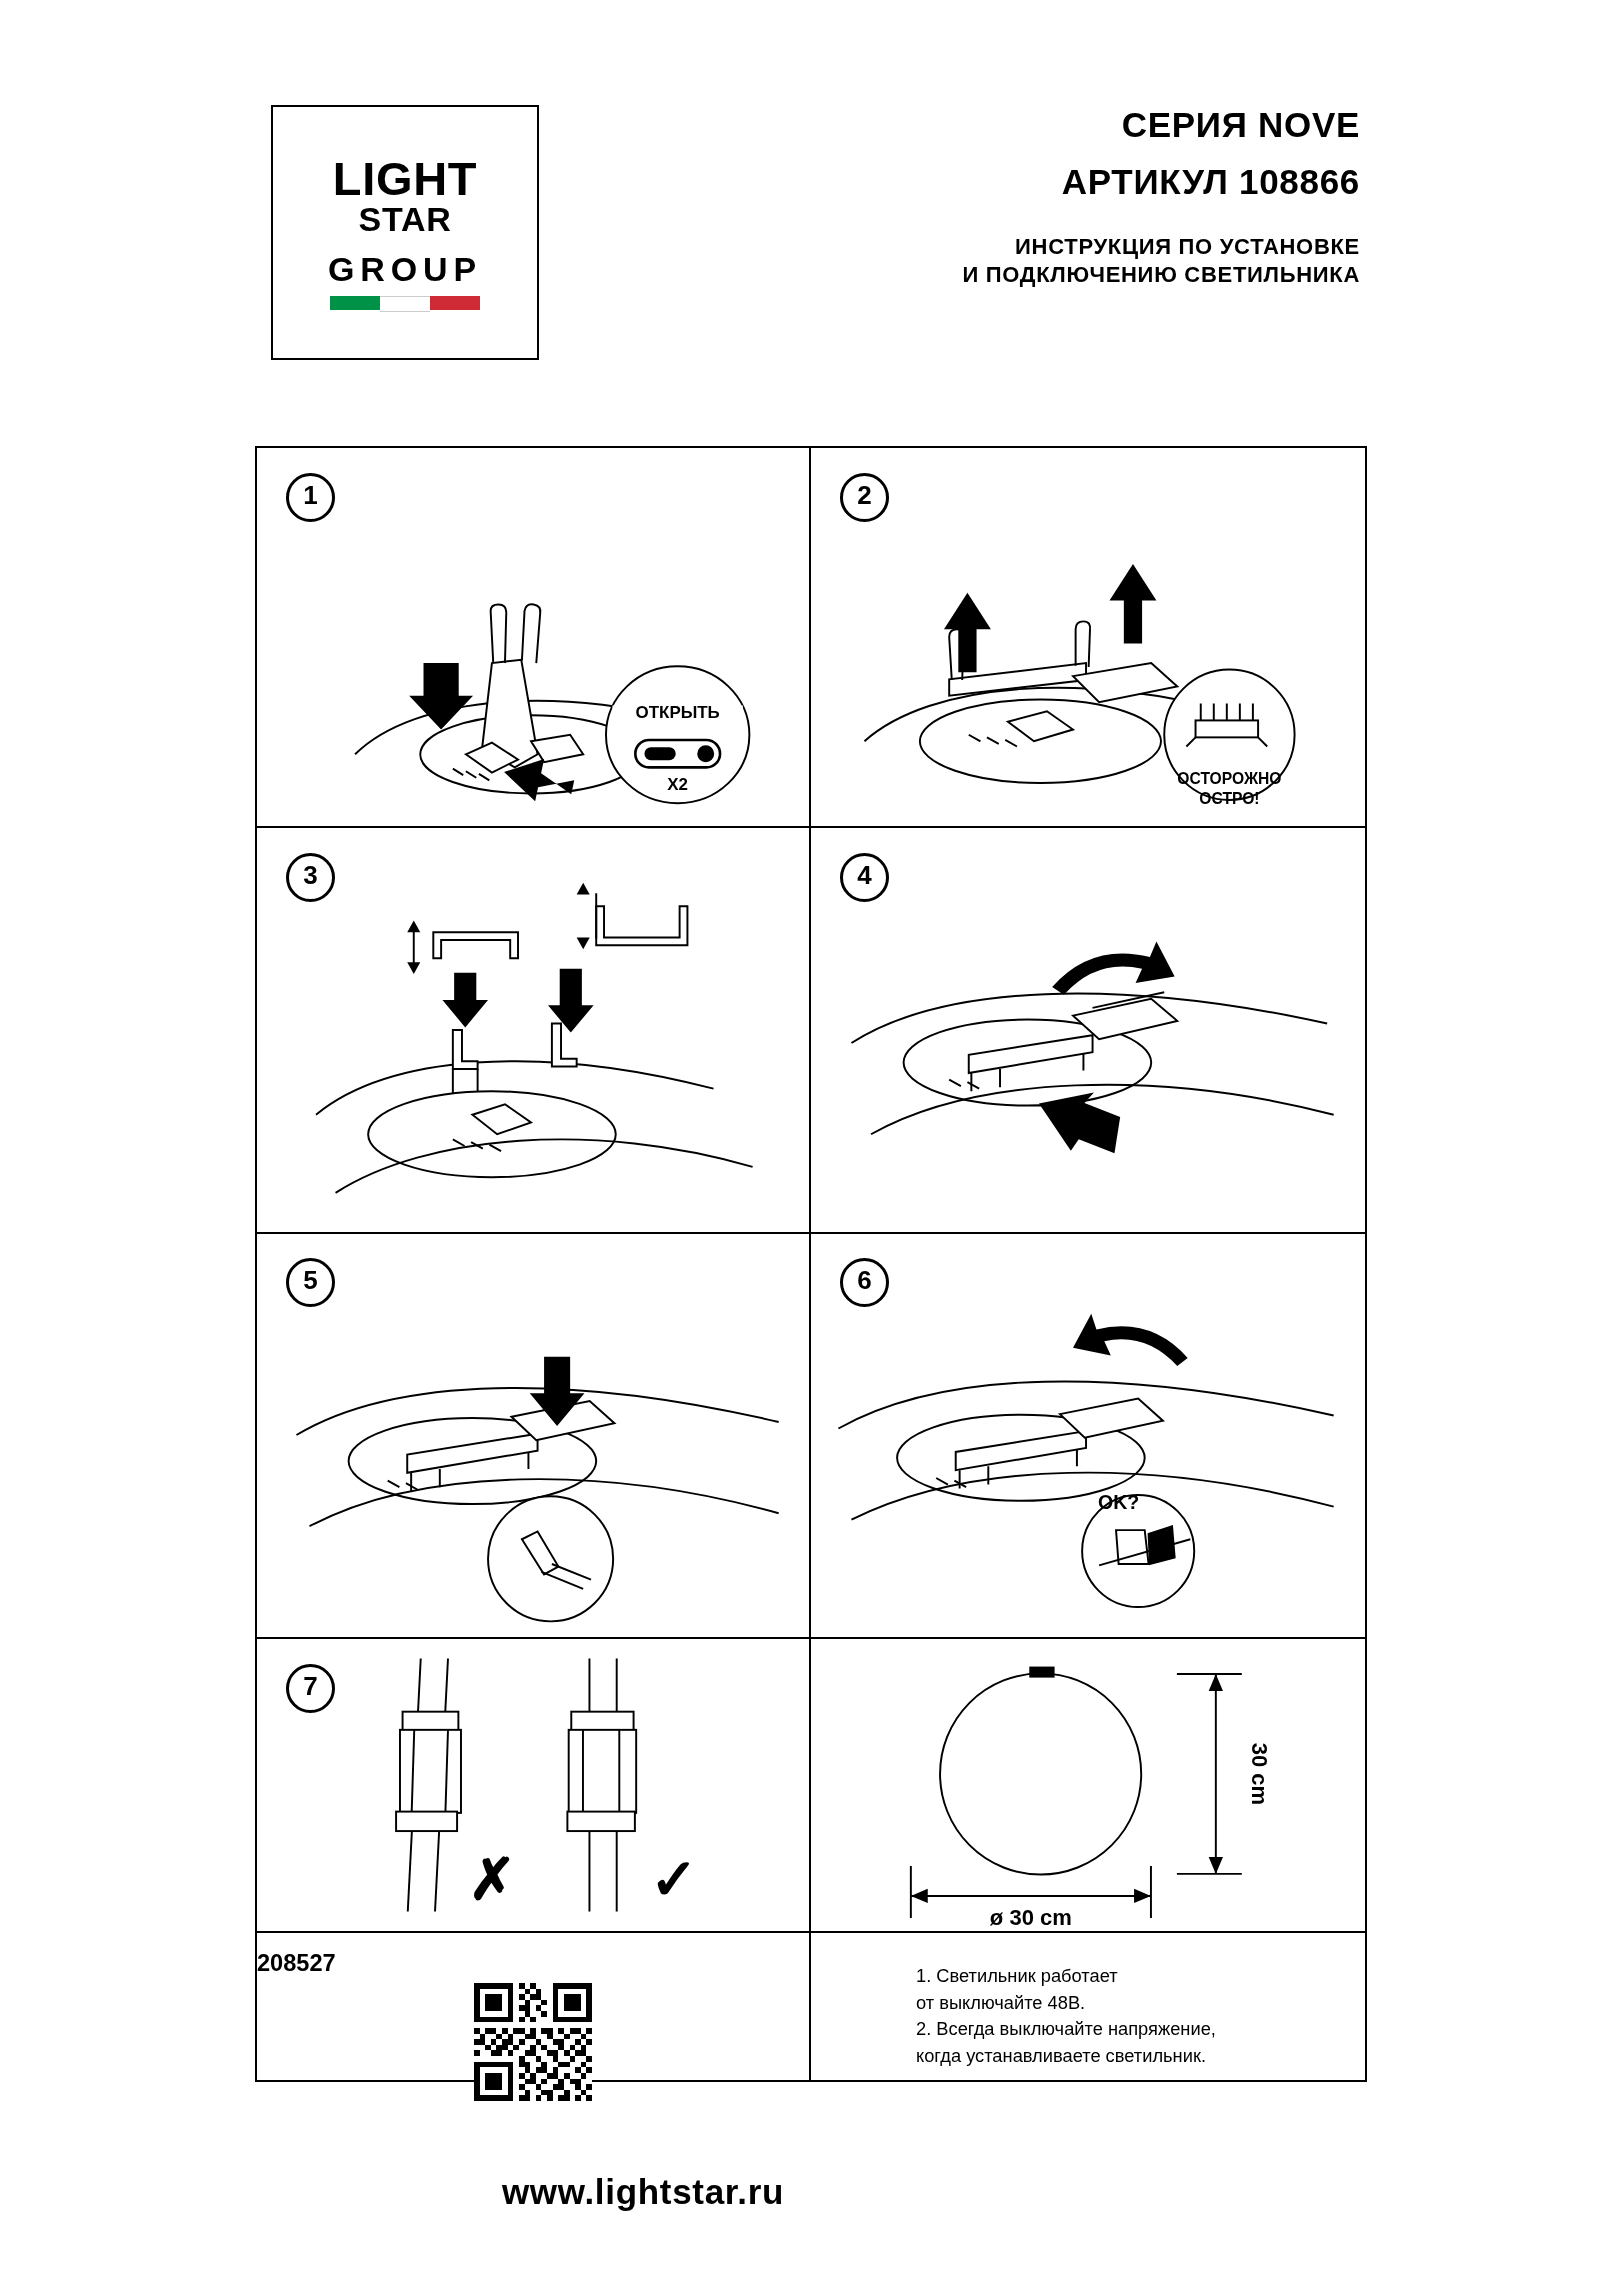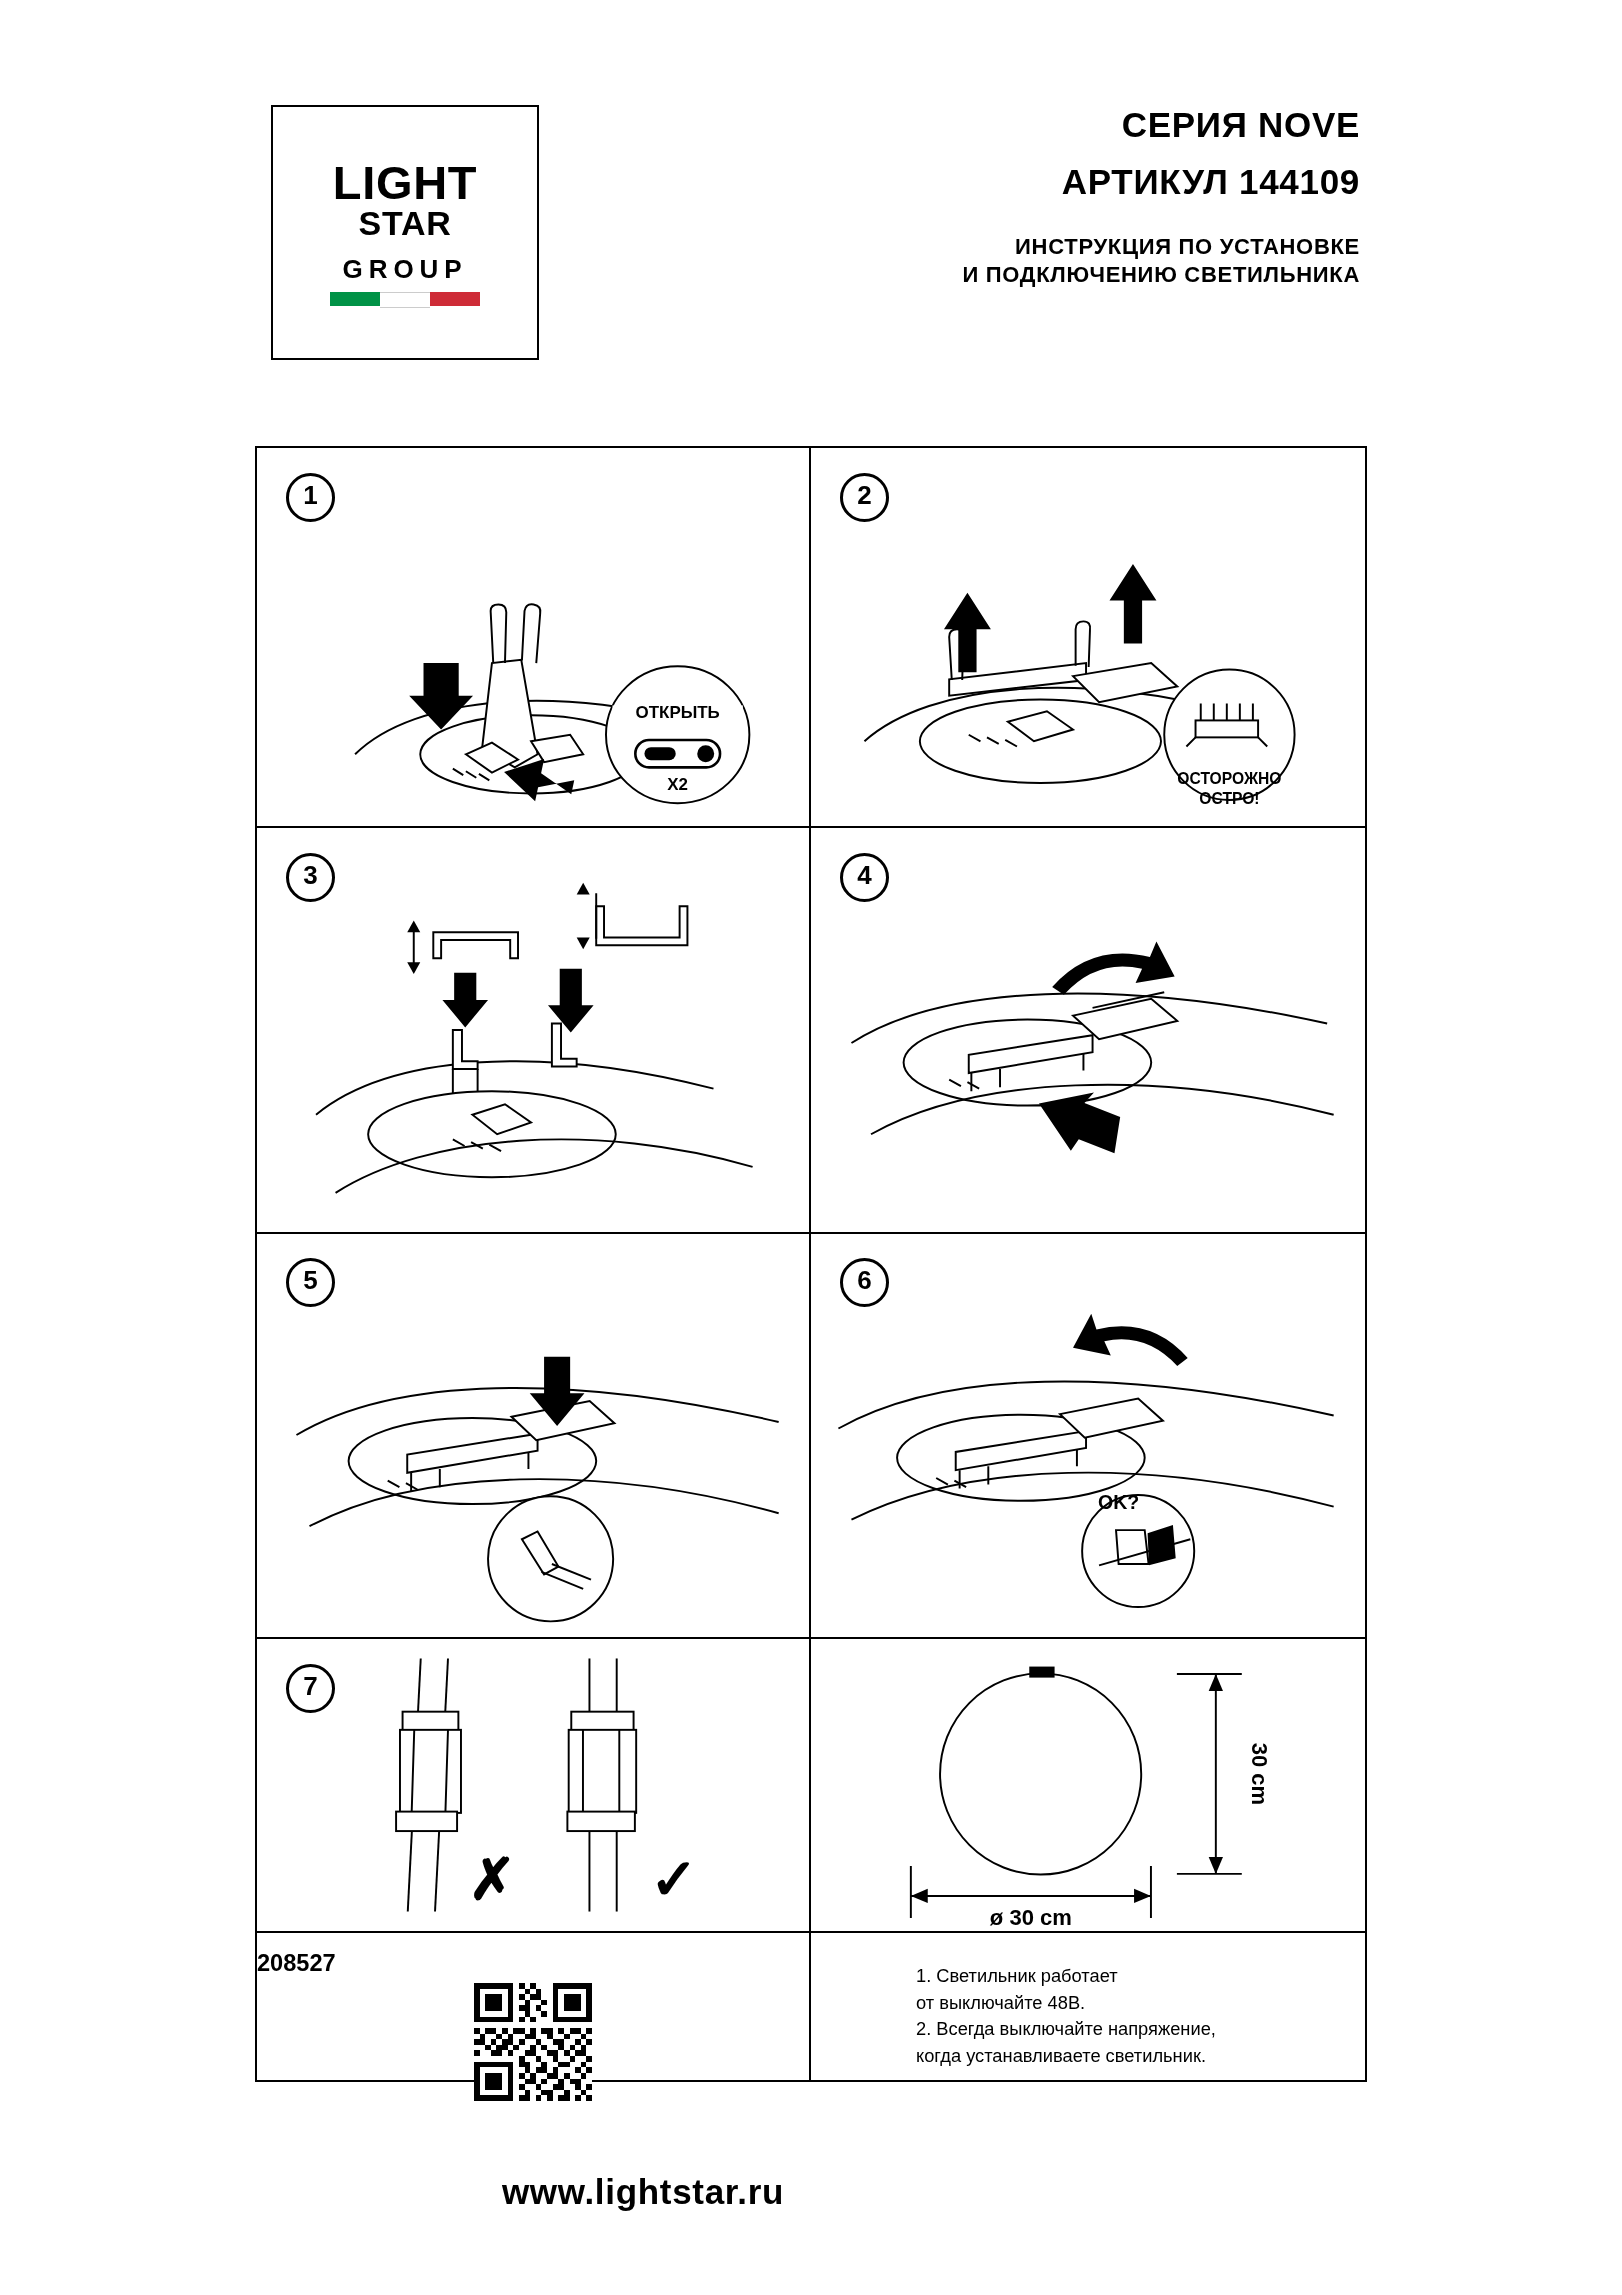--- a/index.html
+++ b/index.html
@@ -16,21 +16,21 @@
   
   .header { position:absolute; left:255px; top:105px; width:1112px; height:288px; }
   .logo-box {
     position:absolute; left:16px; top:0px; width:268px; height:255px;
     border:2.6px solid #000; box-sizing:border-box;
     display:flex; flex-direction:column; justify-content:center; align-items:center;
   }
   .logo-line { font-weight:bold; letter-spacing:0.7px; line-height:1.0; }
   .logo-light { font-size:47px; }
   .logo-star  { font-size:34px; }
-  .logo-group { font-size:26px; letter-spacing:5.9px; margin-top:16px; }
+  .logo-group { font-size:34px; letter-spacing:5.9px; margin-top:16px; }
   .logo-flag { margin-top:10.5px; width:151px; height:14.4px; display:flex; }
   .logo-flag i { flex:1; display:block; height:100%; }
   .flag-g { background:#009246; }
   .flag-w { background:#ffffff; border-top:1.3px solid #ccc; border-bottom:1.3px solid #ccc; }
   .flag-r { background:#ce2b37; }
 
   .title-block { position:absolute; left:366px; top:0px; width:739px; text-align:right; }
   .series { font-size:35px; font-weight:bold; letter-spacing:0.7px; margin:0 0 17px 0; }
   .article { font-size:35px; font-weight:bold; letter-spacing:0.7px; margin:0 0 31px 0; }
   .instr { font-size:22px; font-weight:bold; line-height:1.28; letter-spacing:0.7px; }
@@ -87,21 +87,21 @@
       <div class="logo-line logo-group">GROUP</div>
       <div class="logo-flag">
         <i class="flag-g"></i>
           <i class="flag-w"></i>
           <i class="flag-r"></i>
       </div>
     </div>
 
     <div class="title-block">
       <div class="series">СЕРИЯ NOVE</div>
-      <div class="article">АРТИКУЛ 144109</div>
+      <div class="article">АРТИКУЛ 108866</div>
       <div class="instr">ИНСТРУКЦИЯ ПО УСТАНОВКЕ</div>
       <div class="instr">И ПОДКЛЮЧЕНИЮ СВЕТИЛЬНИКА</div>
     </div>
   </div>
 
   <div class="grid">
 
     <div class="cell row1 colL b-r b-b">
       <div class="step-num">1</div>
       <svg class="art-svg" viewBox="0 0 846 580">

